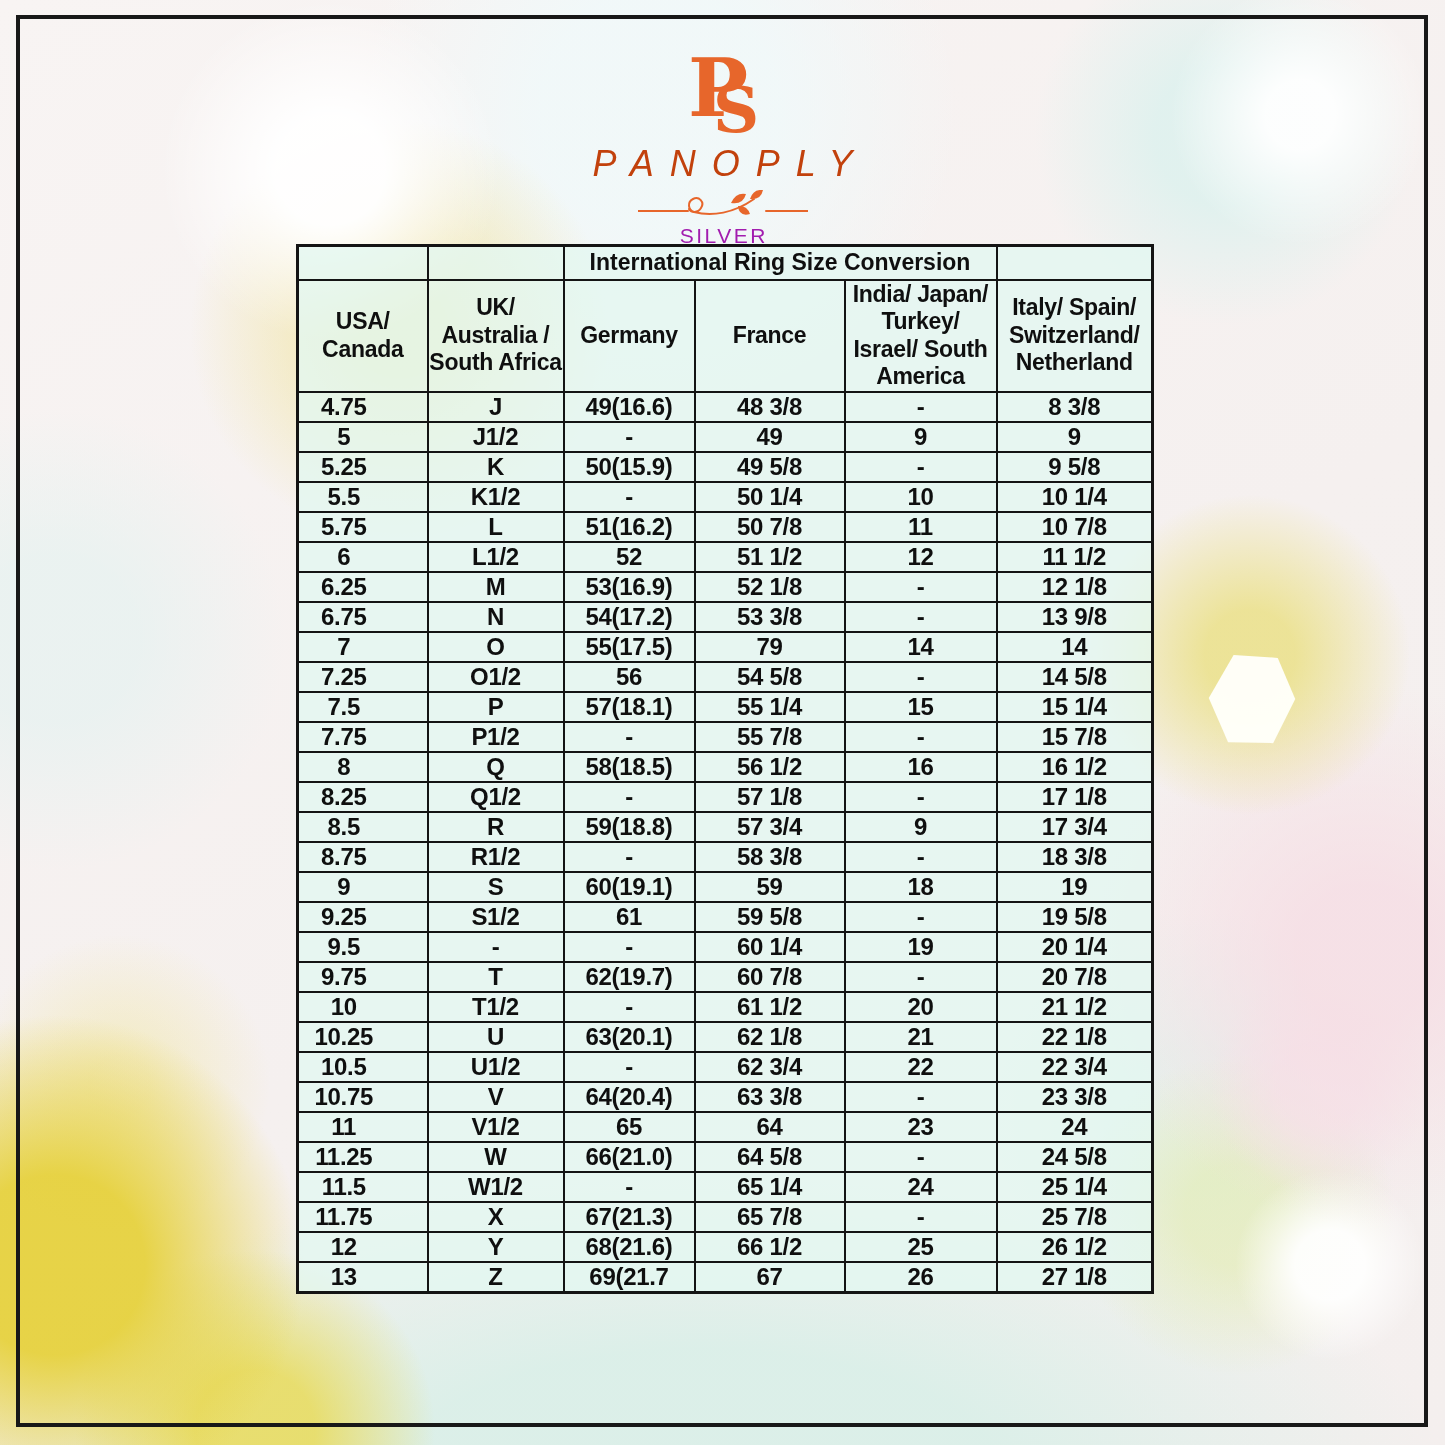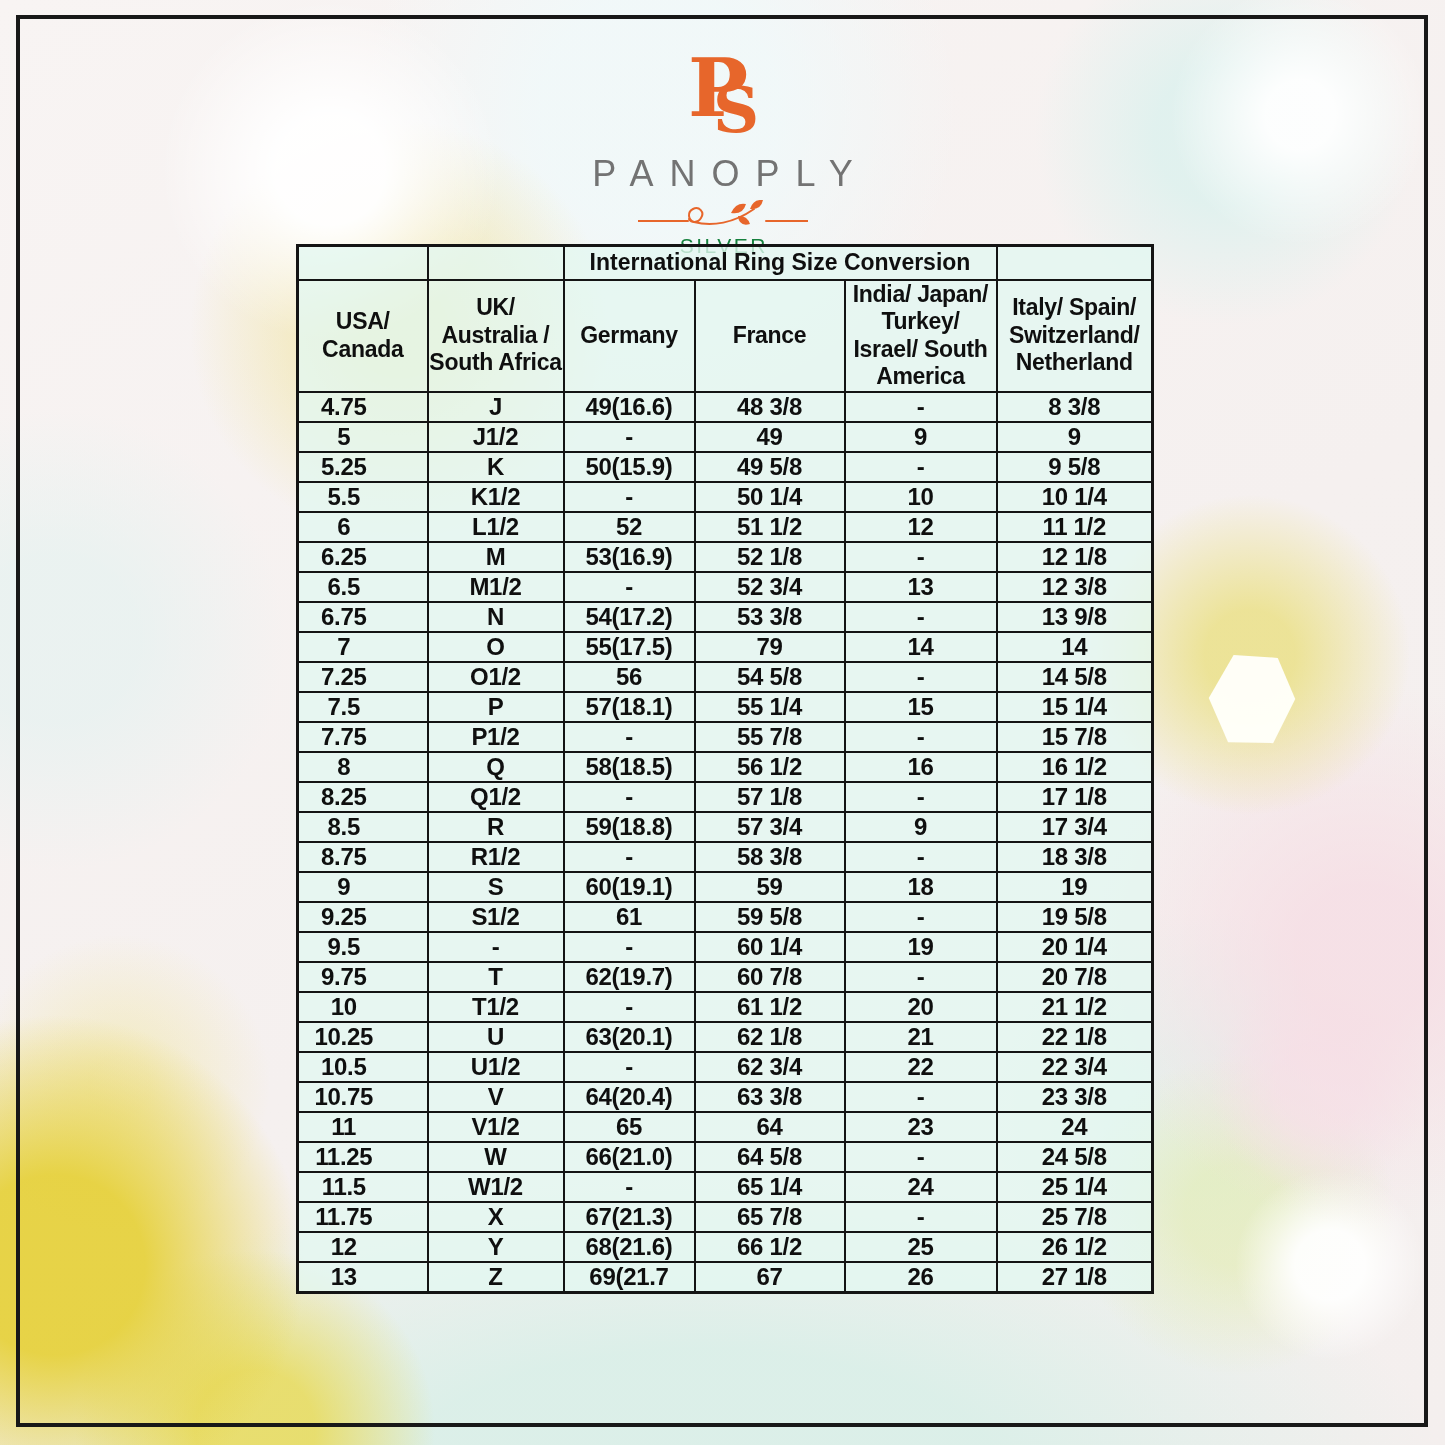--- a/index.html
+++ b/index.html
@@ -37,28 +37,28 @@
     box-shadow:0 0 30px 18px rgba(252,250,220,.8);
   }
   .frame{
     position:absolute;left:16px;top:15px;right:17px;bottom:18px;
     border:4px solid #181818;
   }
   
   .logo{position:absolute;left:0;top:46px;width:100%;text-align:center;line-height:0;}
   .monogram{display:inline-block;}
   .brand-name{
-    display:block;margin-top:20px;line-height:40px;
-    font-size:36px;font-weight:400;color:#737373;
-    letter-spacing:16px;text-indent:16px;
+    display:block;margin-top:10px;line-height:40px;
+    font-size:36px;font-weight:400;color:#c2410c;
+    letter-spacing:16px;text-indent:16px;font-style:italic;
   }
   .flourish{display:inline-block;margin-top:6px;}
   .brand-sub{
     display:block;margin-top:2px;line-height:24px;
-    font-size:21px;font-weight:400;color:#15803d;letter-spacing:2.5px;text-indent:2.5px;
+    font-size:21px;font-weight:400;color:#a21caf;letter-spacing:2.5px;text-indent:2.5px;
   }
   
   table.ring{
     position:absolute;left:296px;top:244px;width:855px;height:892px;
     border-collapse:collapse;table-layout:fixed;
     background:rgba(227,247,241,.78);
     border:3px solid #141414;
   }
   table.ring th,table.ring td{
     border:2px solid #141414;text-align:center;vertical-align:middle;
@@ -160,44 +160,44 @@
       </tr>
       <tr>
         <td class="c0">5.5</td>
         <td>K1/2</td>
         <td>-</td>
         <td>50 1/4</td>
         <td>10</td>
         <td>10 1/4</td>
       </tr>
       <tr>
+        <td class="c0">5.75</td>
+        <td>L</td>
+        <td>51(16.2)</td>
+        <td>50 7/8</td>
+        <td>11</td>
+        <td>10 7/8</td>
+      </tr>
+      <tr>
         <td class="c0">6</td>
         <td>L1/2</td>
         <td>52</td>
         <td>51 1/2</td>
         <td>12</td>
         <td>11 1/2</td>
       </tr>
       <tr>
         <td class="c0">6.25</td>
         <td>M</td>
         <td>53(16.9)</td>
         <td>52 1/8</td>
         <td>-</td>
         <td>12 1/8</td>
       </tr>
       <tr>
-        <td class="c0">6.5</td>
-        <td>M1/2</td>
-        <td>-</td>
-        <td>52 3/4</td>
-        <td>13</td>
-        <td>12 3/8</td>
-      </tr>
-      <tr>
         <td class="c0">6.75</td>
         <td>N</td>
         <td>54(17.2)</td>
         <td>53 3/8</td>
         <td>-</td>
         <td>13 9/8</td>
       </tr>
       <tr>
         <td class="c0">7</td>
         <td>O</td>

